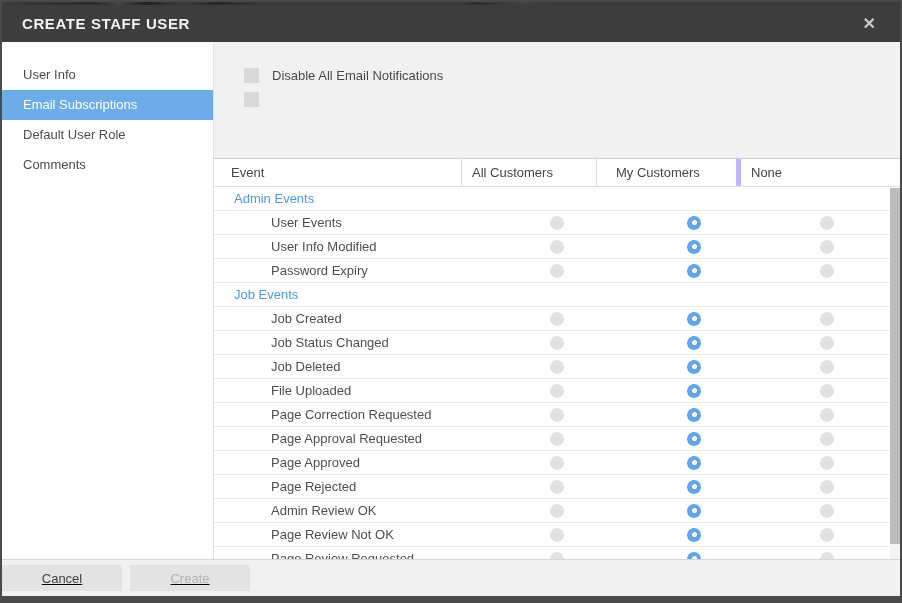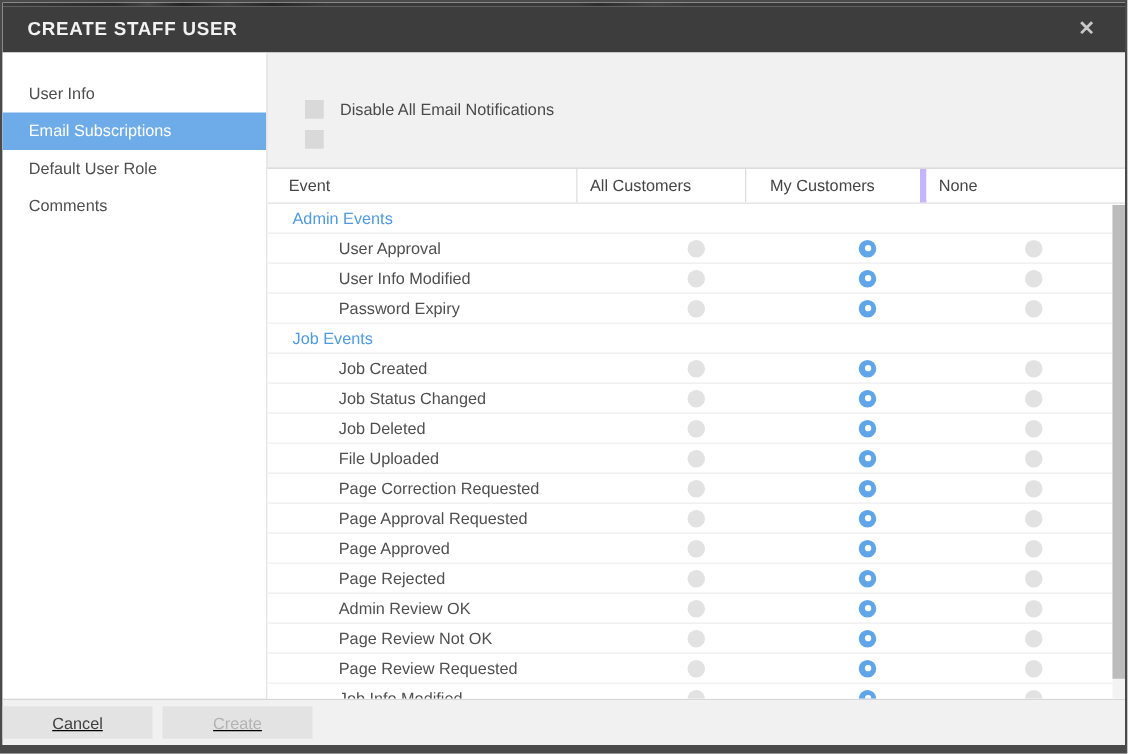--- a/index.html
+++ b/index.html
@@ -35,21 +35,21 @@
     height:30px; line-height:30px; padding-left:21px;
     font-size:13px; color:#4e4e4e; cursor:pointer; white-space:nowrap;
   }
   .side-item.selected { background:#6dace9; color:#fff; }
 
   .content {
     flex:1 1 auto; display:flex; flex-direction:column;
     background:#f1f1f1; border-left:1px solid #e2e2e2; min-width:0;
   }
 
-  .options { height:80px; flex:0 0 auto; padding:26px 0 0 30px;margin-top:12px; }
+  .options { height:116px; flex:0 0 auto; padding:26px 0 0 30px; }
   .opt-row { display:flex; align-items:center; margin-bottom:9px; }
   .checkbox { width:15px; height:15px; background:#d9d9d9; flex:0 0 auto; cursor:pointer; }
   .opt-label { margin-left:13px; font-size:13px; color:#4a4a4a; }
 
   .table {
     flex:1 1 auto; background:#fff; border-top:1px solid #cfcfcf;
     position:relative; overflow:hidden; display:flex; flex-direction:column; min-height:0;
   }
   .thead {
     height:28px; flex:0 0 auto; display:flex; border-bottom:1px solid #e0e0e0;
@@ -134,21 +134,21 @@
           <div class="hcell col-event">Event</div>
           <div class="hcell col-all">All Customers</div>
           <div class="hcell col-my">My Customers</div>
           <div class="hcell col-none">None</div>
         </div>
         <div class="tbody">
             <div class="trow">
               <div class="cell-event group-label">Admin Events</div>
             </div>
             <div class="trow">
-              <div class="cell-event event-label">User Approval</div>
+              <div class="cell-event event-label">User Events</div>
               <div class="cell-radio col-all">
                 <span class="radio"></span>
               </div>
               <div class="cell-radio col-my">
                 <span class="radio on"></span>
               </div>
               <div class="cell-radio col-none">
                 <span class="radio"></span>
               </div>
             </div>

